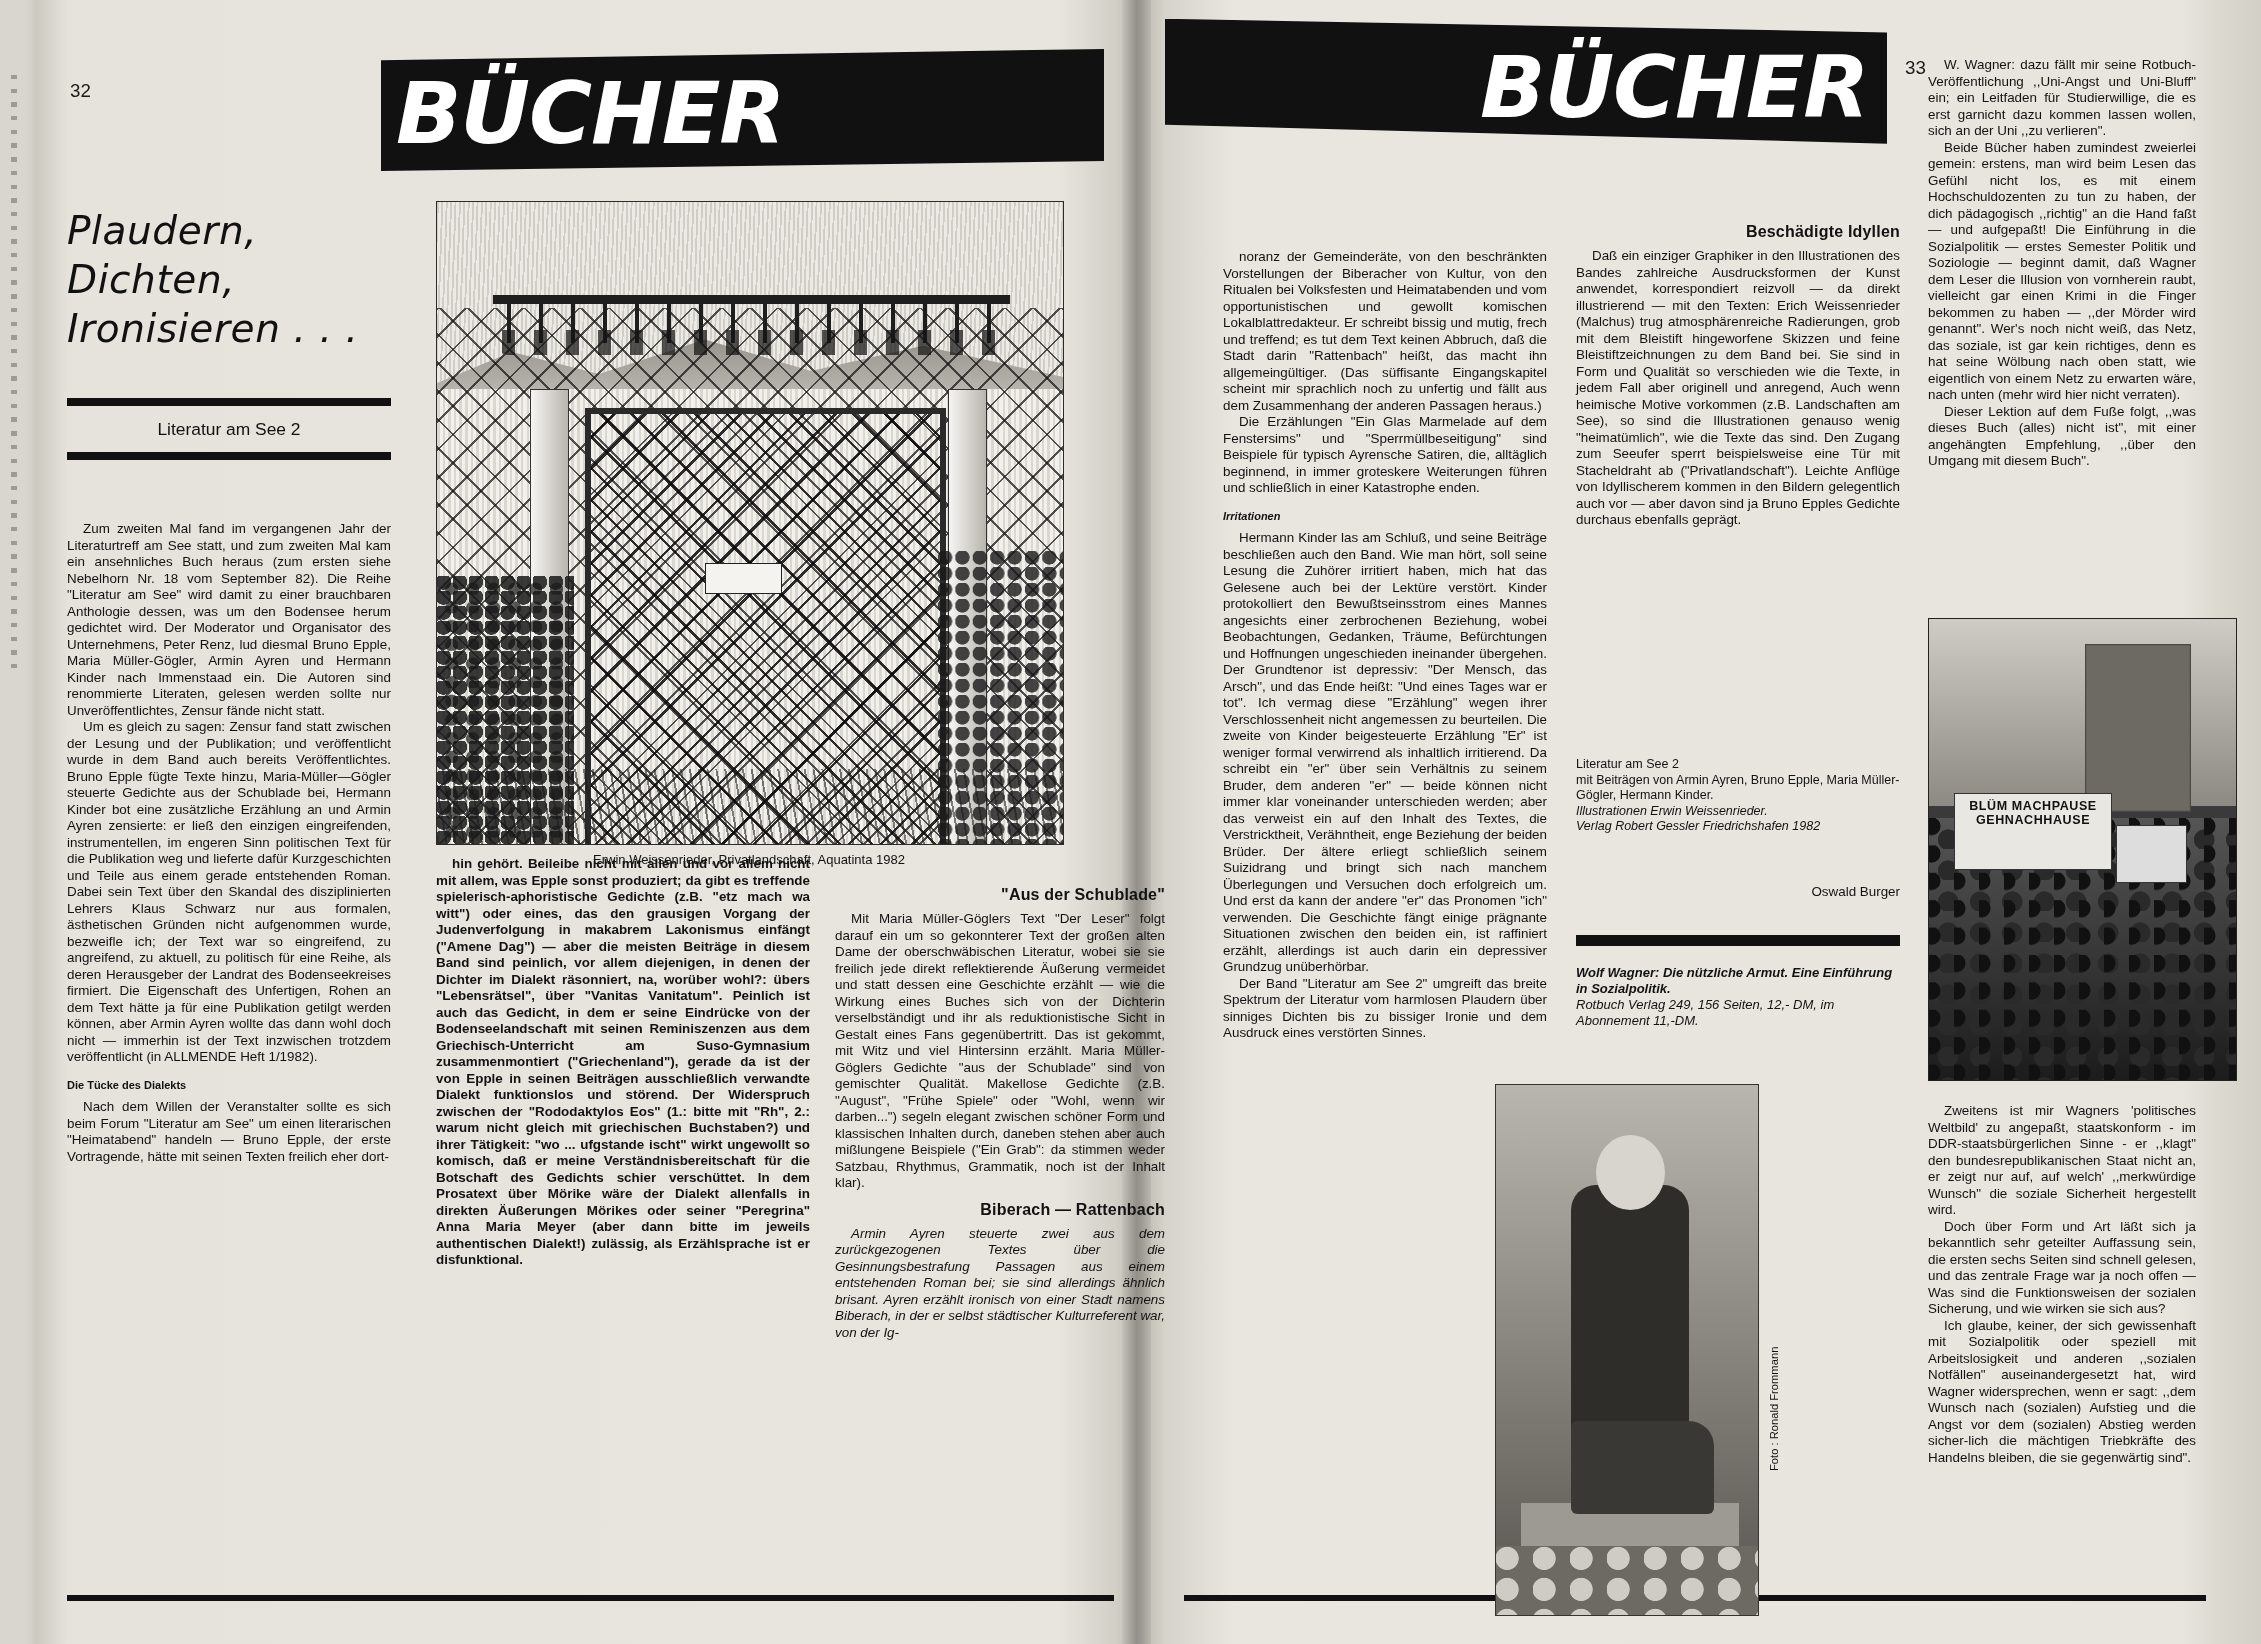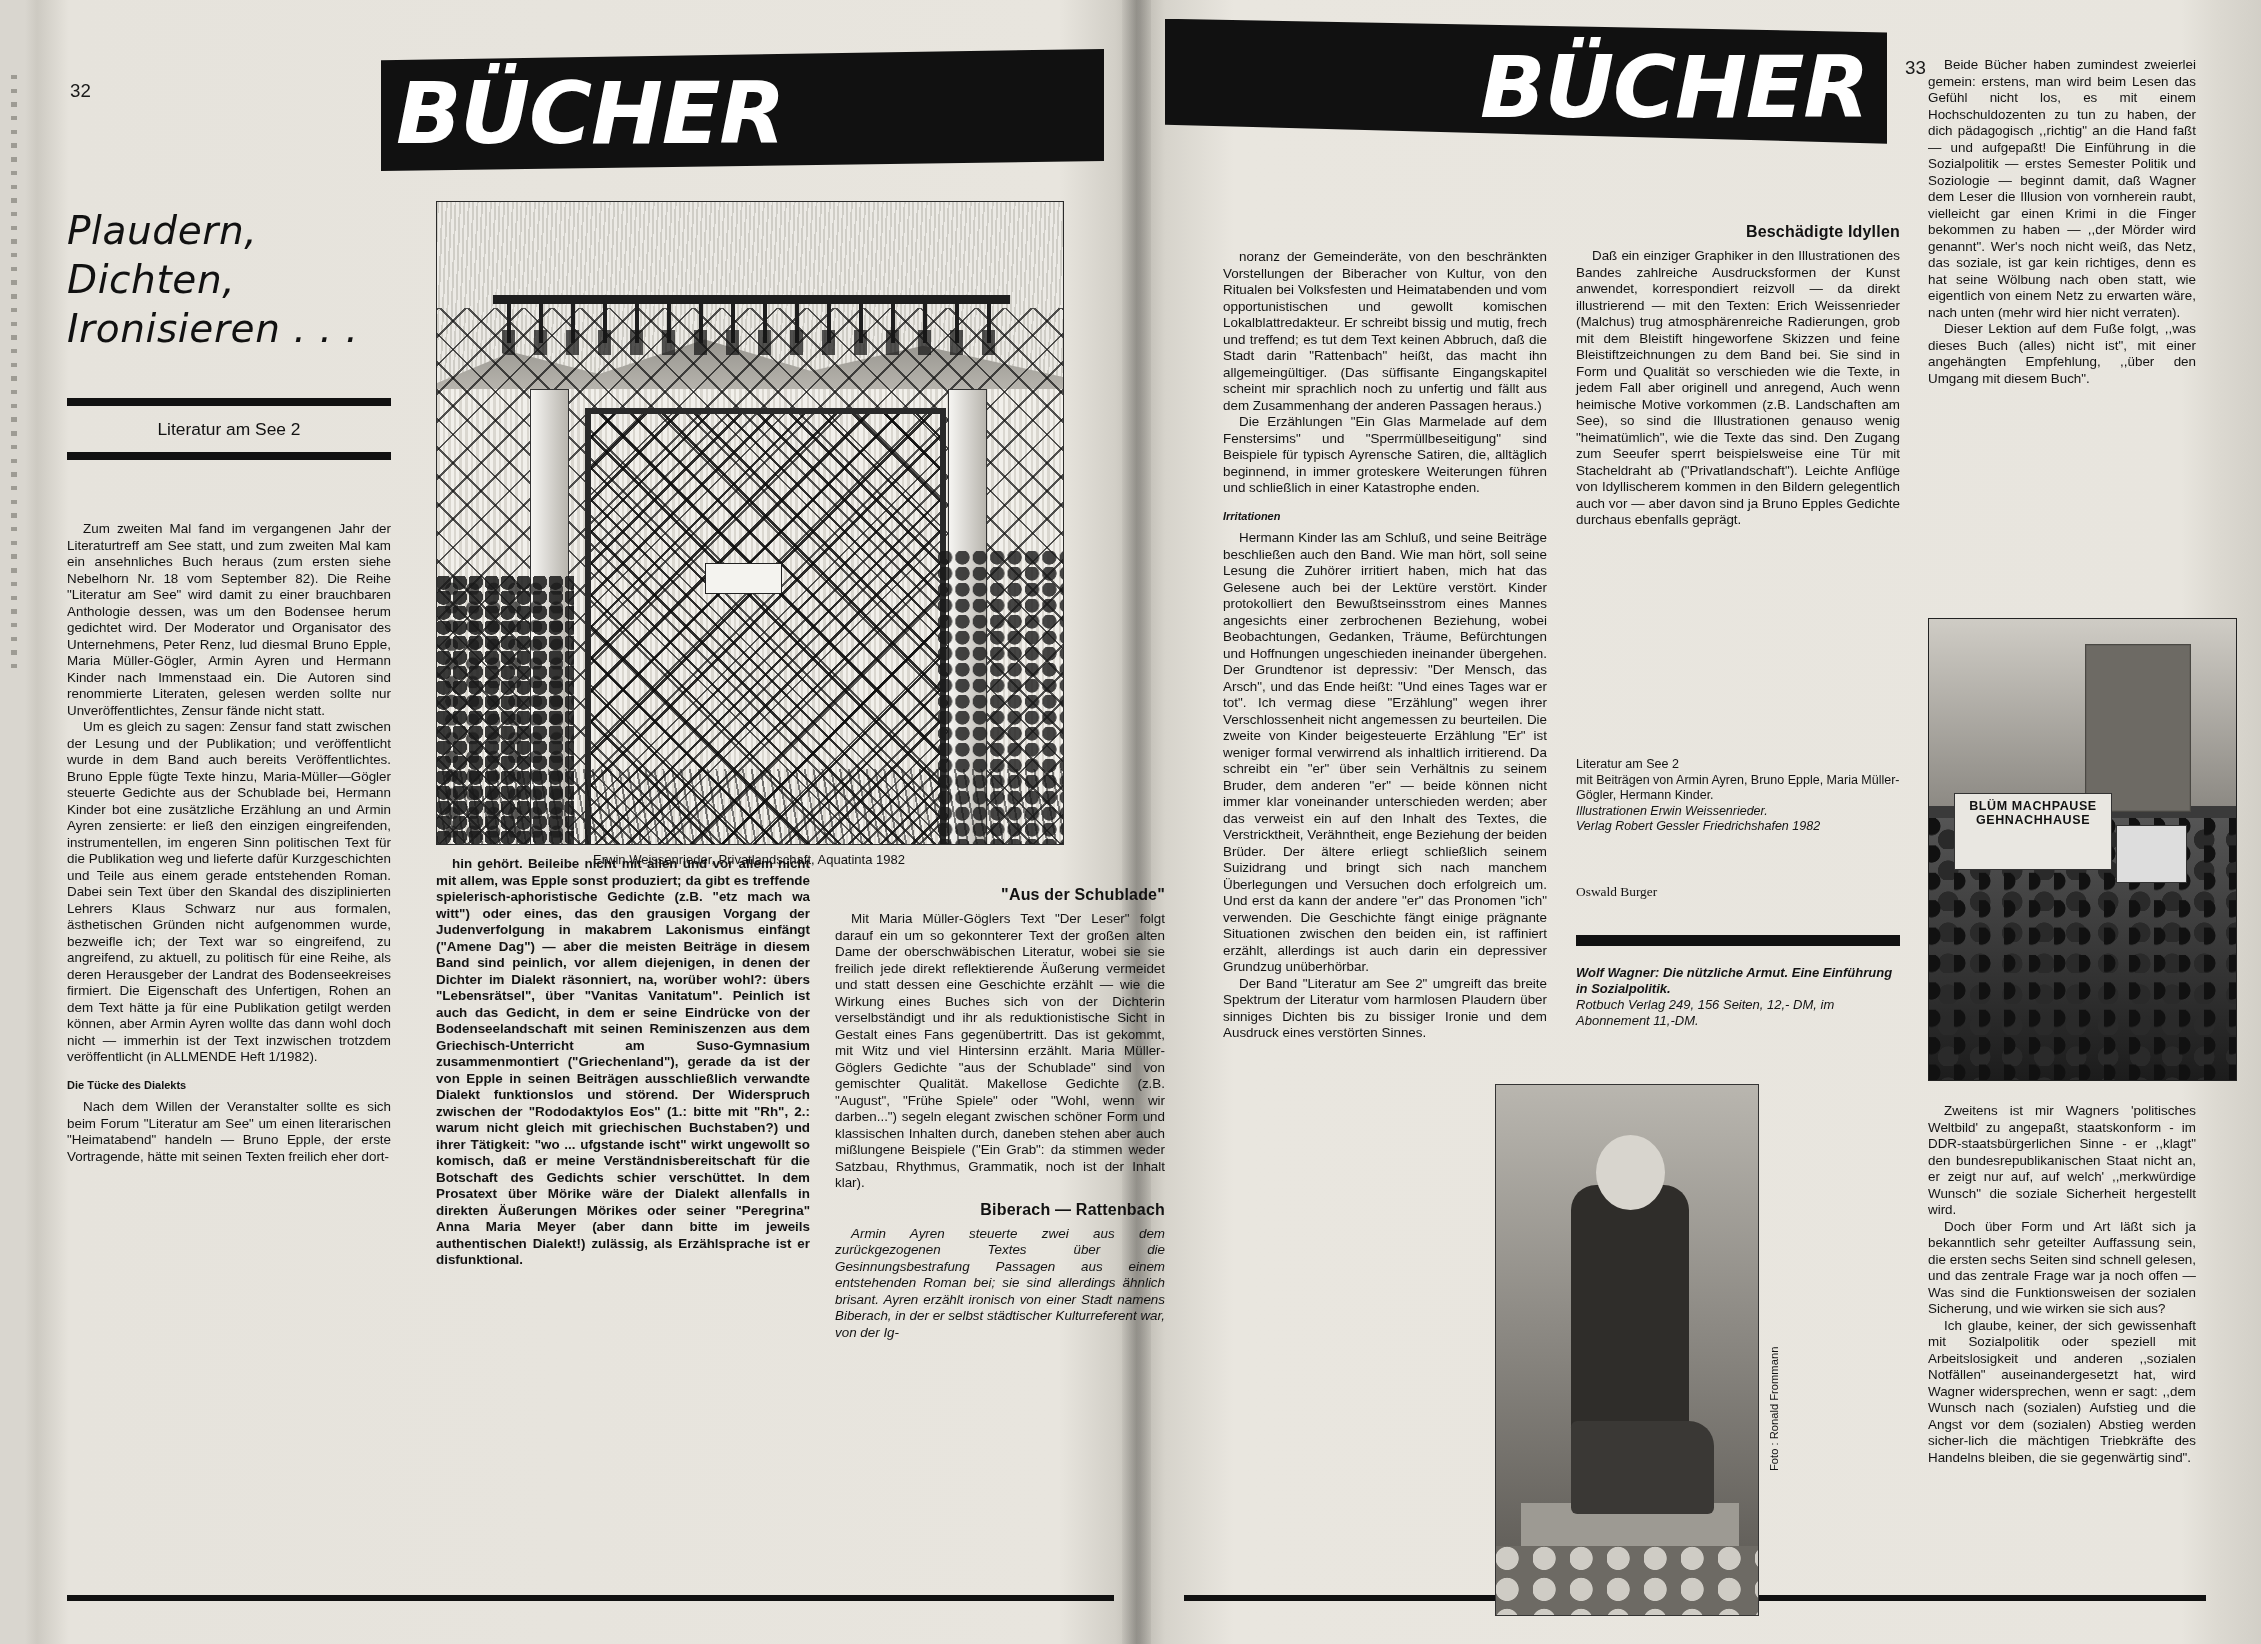--- a/index.html
+++ b/index.html
@@ -183,21 +183,21 @@
     <div class="hd" style="margin-top:0;">Beschädigte Idyllen</div>
     <p class="first">Daß ein einziger Graphiker in den Illustrationen des Bandes zahlreiche Ausdrucksformen der Kunst anwendet, korrespondiert reizvoll — da direkt illustrierend — mit den Texten: Erich Weissenrieder (Malchus) trug atmosphärenreiche Radierungen, grob mit dem Bleistift hingeworfene Skizzen und feine Bleistiftzeichnungen zu dem Band bei. Sie sind in Form und Qualität so verschieden wie die Texte, in jedem Fall aber originell und anregend, Auch wenn heimische Motive vorkommen (z.B. Landschaften am See), so sind die Illustrationen genauso wenig "heimatümlich", wie die Texte das sind. Den Zugang zum Seeufer sperrt beispielsweise eine Tür mit Stacheldraht ab ("Privatlandschaft"). Leichte Anflüge von Idyllischerem kommen in den Bildern gelegentlich auch vor — aber davon sind ja Bruno Epples Gedichte durchaus ebenfalls geprägt.</p>
   </div>
 
   <div class="col" style="left:1576px;top:757px;width:324px;font-size:12.5px;line-height:15.6px;text-align:left;">
     <p style="text-indent:0">Literatur am See 2</p>
     <p style="text-indent:0">mit Beiträgen von Armin Ayren, Bruno Epple, Maria Müller-Gögler, Hermann Kinder.</p>
     <p style="text-indent:0" class="it">Illustrationen Erwin Weissenrieder.</p>
     <p style="text-indent:0" class="it">Verlag Robert Gessler Friedrichshafen 1982</p>
   </div>
-  <div class="col" style="left:1576px;top:884px;width:324px;text-align:left;font-family:Liberation Serif, serif;">
+  <div class="col" style="left:1576px;top:884px;width:324px;text-align:right;">
     <p style="text-indent:0">Oswald Burger</p>
   </div>
 
   <div class="blackbar" style="left:1576px;top:935px;width:324px;height:11.2px;"></div>
 
   <div class="col" style="left:1576px;top:965px;width:324px;font-size:13px;line-height:16px;text-align:left;">
     <p style="text-indent:0;font-weight:bold;font-style:italic">Wolf Wagner: Die nützliche Armut. Eine Einführung in Sozialpolitik.</p>
     <p style="text-indent:0;font-style:italic">Rotbuch Verlag 249, 156 Seiten, 12,- DM, im Abonnement 11,-DM.</p>
   </div>
 
@@ -205,20 +205,21 @@
     <div class="bg"></div>
     <div class="base"></div>
     <div class="figbody"></div>
     <div class="fighead"></div>
     <div class="legs"></div>
     <div class="rubble"></div>
   </div>
   <div class="vcaption" style="left:1768px;top:1234px;height:237px;">Foto : Ronald Frommann</div>
 
   <div class="col" style="left:1928px;top:57px;width:268px;">
+    <p class="first">W. Wagner: dazu fällt mir seine Rotbuch-Veröffentlichung ,,Uni-Angst und Uni-Bluff" ein; ein Leitfaden für Studierwillige, die es erst garnicht dazu kommen lassen wollen, sich an der Uni ,,zu verlieren".</p>
     <p>Beide Bücher haben zumindest zweierlei gemein: erstens, man wird beim Lesen das Gefühl nicht los, es mit einem Hochschuldozenten zu tun zu haben, der dich pädagogisch ,,richtig" an die Hand faßt — und aufgepaßt! Die Einführung in die Sozialpolitik — erstes Semester Politik und Soziologie — beginnt damit, daß Wagner dem Leser die Illusion von vornherein raubt, vielleicht gar einen Krimi in die Finger bekommen zu haben — ,,der Mörder wird genannt". Wer's noch nicht weiß, das Netz, das soziale, ist gar kein richtiges, denn es hat seine Wölbung nach oben statt, wie eigentlich von einem Netz zu erwarten wäre, nach unten (mehr wird hier nicht verraten).</p>
     <p>Dieser Lektion auf dem Fuße folgt, ,,was dieses Buch (alles) nicht ist", mit einer angehängten Empfehlung, ,,über den Umgang mit diesem Buch".</p>
   </div>
 
   <div class="photoDemo">
     <div class="sky2"></div>
     <div class="bldg"></div>
     <div class="crowd"></div>
     <div class="flag"></div>
     <div class="banner">

